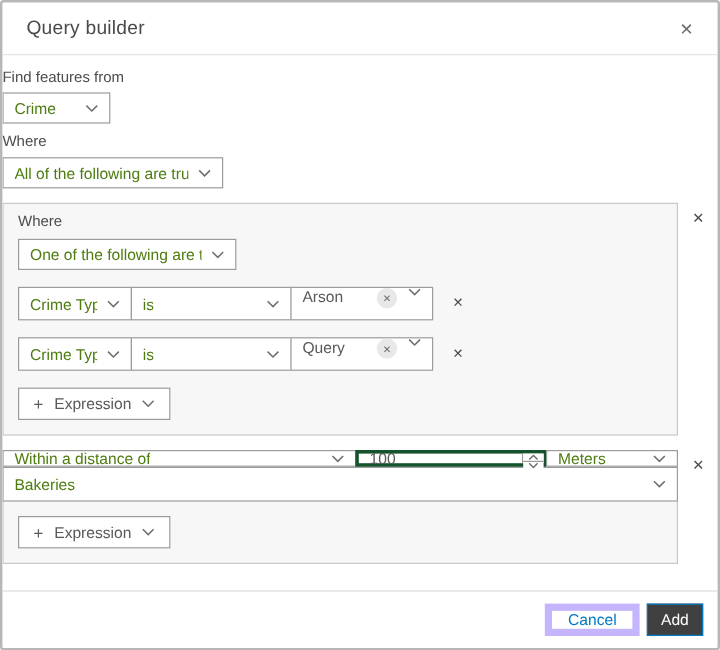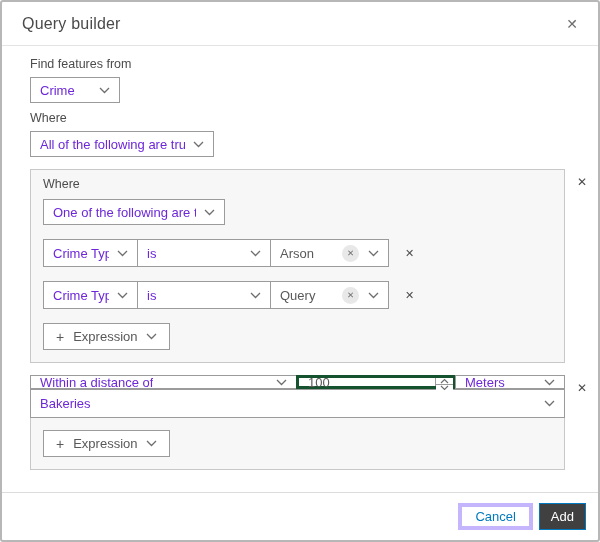--- a/index.html
+++ b/index.html
@@ -21,27 +21,27 @@
     display: flex; align-items: center; justify-content: space-between;
     padding: 0 20px;
     border-bottom: 1px solid #e4e4e4;
   }
   .title { font-size: 16px; color: #4a4a4a; letter-spacing: .2px; }
   .close-btn {
     font-size: 14px; color: #6e6e6e; cursor: pointer; line-height: 1;
     background: none; border: none; font-family: inherit;
   }
   
-  .body { flex: 1 1 auto; padding: 9px 9px 0 28px; overflow: hidden; }
+  .body { flex: 1 1 auto; padding: 9px 9px 0 0; overflow: hidden; }
   .lbl { font-size: 12.5px; color: #4c4c4c; margin: 8px 0 6px; }
   .sel {
     display: inline-flex; align-items: center; justify-content: space-between;
     height: 26px; padding: 0 9px;
     background: #fff; border: 1px solid #9b9b9b;
-    font-size: 13px; color: #6d28d9; cursor: pointer;
+    font-size: 13px; color: #4d7c0f; cursor: pointer;
   }
   .sel .sel-txt { white-space: nowrap; overflow: hidden; }
   .chev { display: inline-flex; margin-left: 8px; flex: 0 0 auto; }
   .layer-sel { width: 90px; }
   .match-sel { width: 184px; }
   
   .group-wrap { display: flex; align-items: flex-start; margin-top: 12px; }
   .groupbox { flex: 1 1 auto; border: 1px solid #c8c8c8; background: #f7f7f7; }
   .xcol {
     flex: 0 0 24px; display: flex; justify-content: flex-end; padding-top: 7px;
@@ -51,21 +51,21 @@
     font-size: 11px; color: #4c4c4c; line-height: 1; padding: 0 2px;
   }
   .g1-inner { padding: 7px 12px 12px 12px; }
   .g1-op { width: 182px; margin-top: 2px; }
   .exp-row { display: flex; align-items: center; margin-top: 14px; }
   .cell { height: 28px; }
   .cell + .cell { margin-left: -1px; }
   .field-sel { width: 95px; }
   .op-sel { width: 134px; }
   .val-box {
-    display: inline-flex; align-items: center;
+    display: inline-flex; align-items: flex-start;
     width: 119px; height: 28px; padding: 0 9px;
     background: #fff; border: 1px solid #9b9b9b; margin-left: -1px;
     font-size: 13px; color: #595959; cursor: pointer;
   }
   .val-box .val-txt { flex: 1 1 auto; white-space: nowrap; overflow: hidden; }
   .chip-x {
     flex: 0 0 auto; width: 17px; height: 17px; border-radius: 50%;
     background: #e8e8e8; display: inline-flex; align-items: center; justify-content: center;
     font-size: 8.5px; color: #6e6e6e; cursor: pointer; margin-right: 9px;
     border: none; font-family: inherit;
@@ -103,21 +103,21 @@
   .g2-pad { padding: 12px; }
   
   .footer {
     flex: 0 0 48px;
     border-top: 1px solid #dcdcdc;
     display: flex; align-items: center; justify-content: flex-end;
     gap: 6px; padding: 0 12px;
   }
   .btn-cancel {
     height: 27px; padding: 0 13px;
-    background: #fff; border: 4px solid #c4b5fd; color: #0079c1;
+    background: #fff; border: 6px solid #c4b5fd; color: #0079c1;
     font-size: 13px; cursor: pointer; font-family: inherit;
   }
   .btn-add {
     height: 27px; padding: 0 11px;
     background: #404040; border: 1px solid #0079c1; color: #fff;
     font-size: 13px; cursor: pointer; font-family: inherit;
   }
 </style>
 </head>
 <body>

